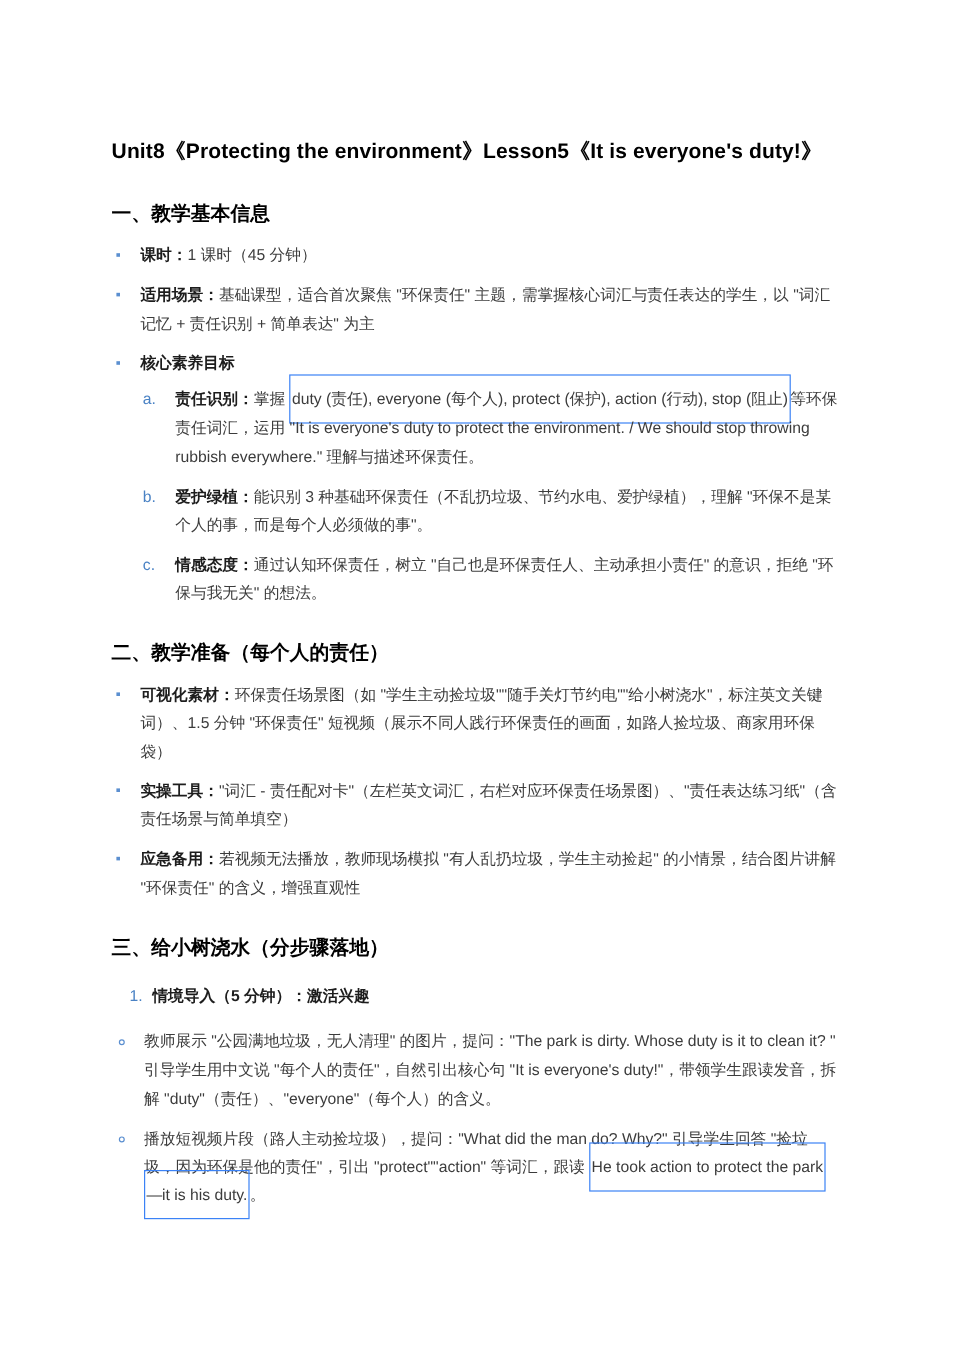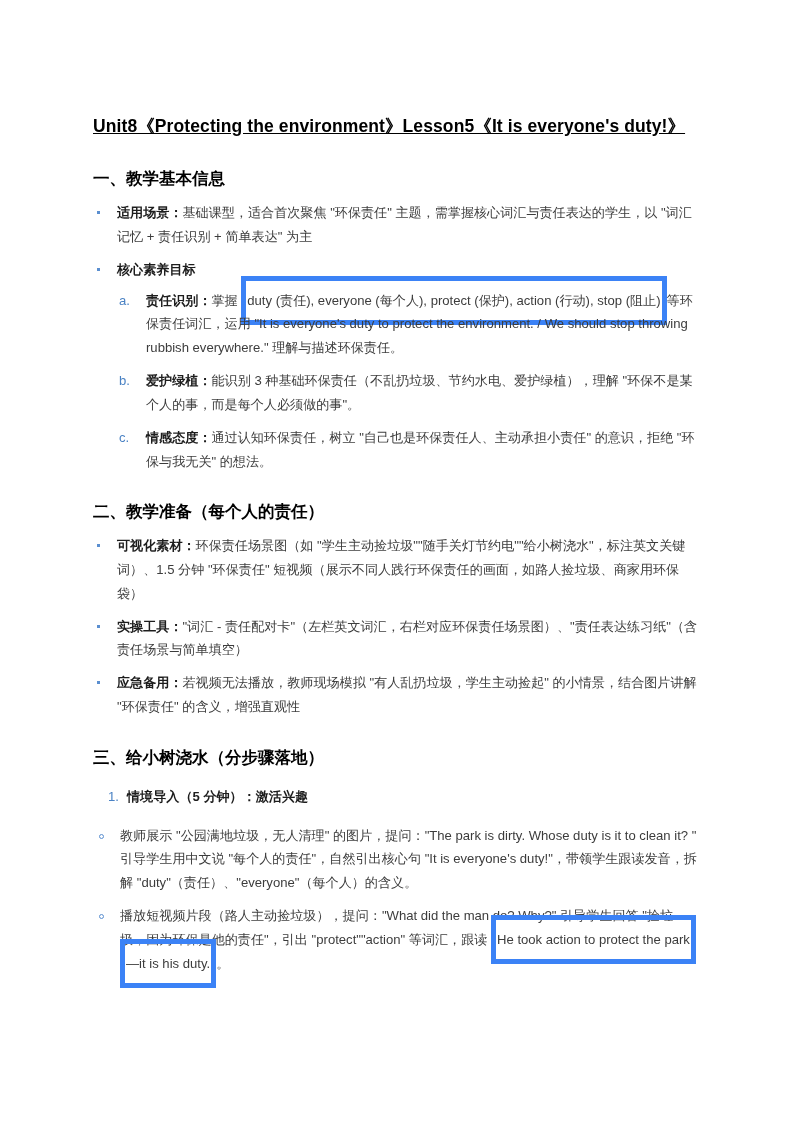--- a/index.html
+++ b/index.html
@@ -25,21 +25,20 @@
   }
 
   
   .doc-title {
     font-size: 17.5px;
     font-weight: bold;
     color: #000000;
     line-height: 1.62;
     letter-spacing: 0.1px;
     margin: 0 0 26px 0;
-    text-decoration: underline;
   }
 
   
   .section-heading {
     font-size: 16.5px;
     font-weight: bold;
     color: #000000;
     line-height: 1.5;
     margin: 26px 0 10px 0;
   }
@@ -149,38 +148,41 @@
     background: transparent;
   }
   .indent2 { margin-left: 29px; }
 
   
   .lbl {
     font-weight: bold;
     color: #1d1d1d;
   }
   .boxed {
-    border: 5px solid #3b82f6;
+    border: 1px solid #3b82f6;
     padding: 12px 1px;
     box-decoration-break: clone;
     margin-top: 24px;
     -webkit-box-decoration-break: clone;
   }
 </style>
 </head>
 <body>
 
 <div class="page">
 
   <h1 class="doc-title">Unit8《Protecting the environment》Lesson5《It is everyone's duty!》</h1>
 
   <h2 class="section-heading first">一、教学基本信息</h2>
 
   <ul class="lvl1">
 
+    <li>
+      <span class="lbl">课时：</span><span>1 课时（45 分钟）</span>
+    </li>
 
     <li>
       <span class="lbl">适用场景：</span><span>基础课型，适合首次聚焦 "环保责任" 主题，需掌握核心词汇与责任表达的学生，以 "词汇记忆 + 责任识别 + 简单表达" 为主</span>
     </li>
 
     <li>
       <span class="lbl">核心素养目标</span>
 
       <ol class="lvlA">
         <li>

